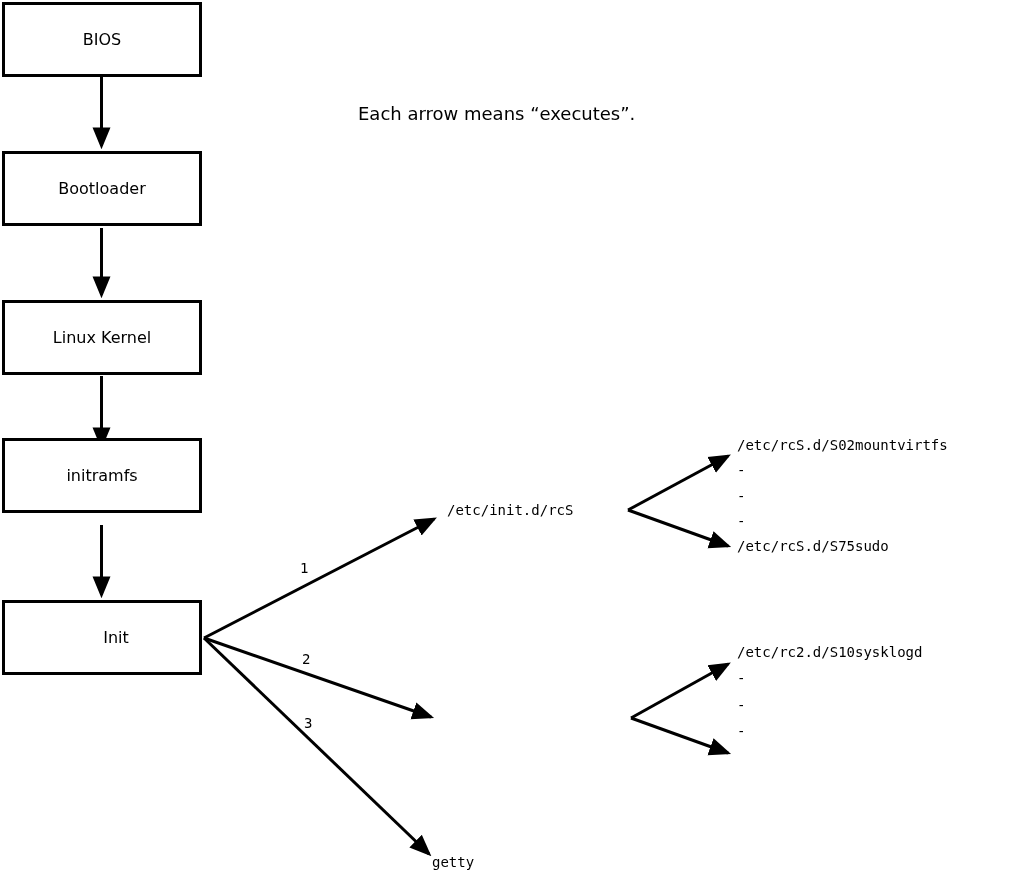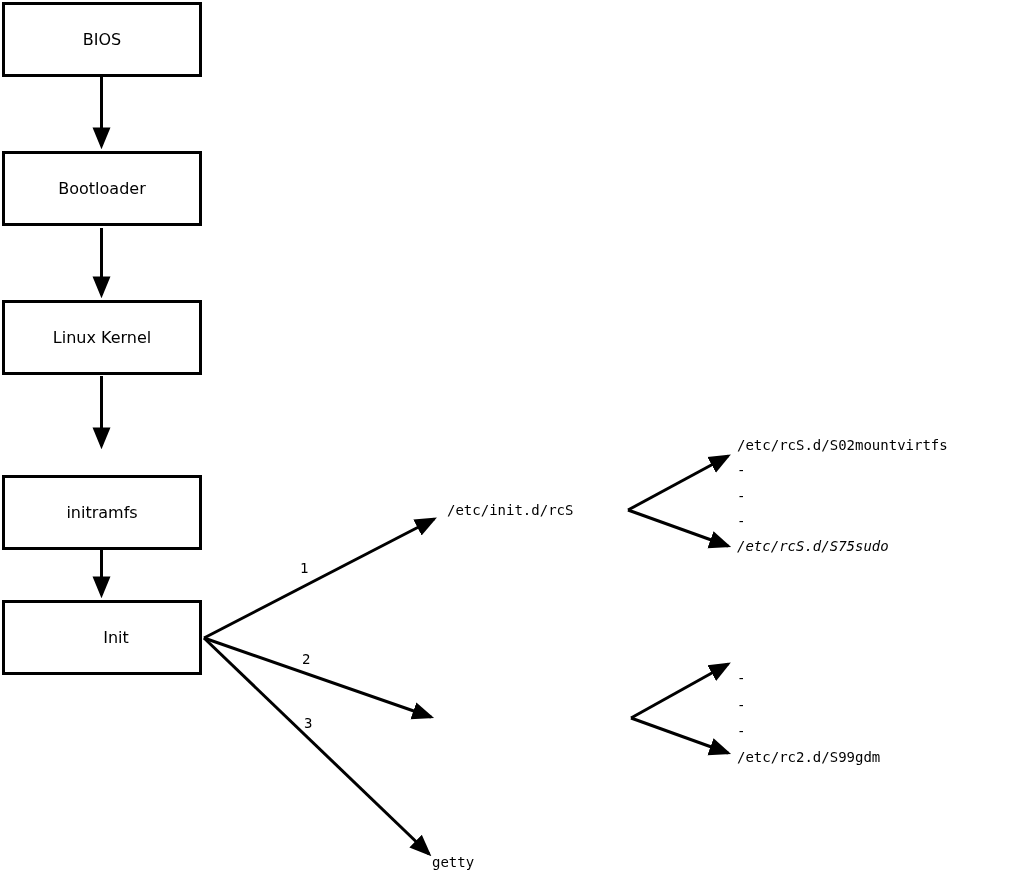--- a/index.html
+++ b/index.html
@@ -33,21 +33,21 @@
     box-sizing: border-box;
     display: flex;
     align-items: center;
     justify-content: center;
     font-size: 16px;
     font-family: "DejaVu Sans", sans-serif;
   }
   .box-bios       { top: 2px; }
   .box-bootloader { top: 151px; }
   .box-kernel     { top: 300px; }
-  .box-initramfs  { top: 475px; }
+  .box-initramfs  { top: 438px; }
   .box-init       { top: 600px; padding-left: 28px; }
 
   .caption {
     position: absolute;
     left: 358px;
     top: 103px;
     font-size: 18px;
     font-family: "DejaVu Sans", sans-serif;
     white-space: pre;
   }
@@ -63,21 +63,21 @@
   .lbl-getty { left: 432px; top: 851px; }
 
   .num1 { left: 300px; top: 557px; }
   .num2 { left: 302px; top: 648px; }
   .num3 { left: 304px; top: 712px; }
 
   .s1-0 { left: 737px; top: 434px; }
   .s1-1 { left: 737px; top: 459px; }
   .s1-2 { left: 737px; top: 485px; }
   .s1-3 { left: 737px; top: 510px; }
-  .s1-4 { left: 737px; top: 535px; font-style: italic; }
+  .s1-4 { left: 737px; top: 535px; }
 
   .s2-0 { left: 737px; top: 641px; }
   .s2-1 { left: 737px; top: 667px; }
   .s2-2 { left: 737px; top: 694px; }
   .s2-3 { left: 737px; top: 720px; }
   .s2-4 { left: 737px; top: 746px; }
 
   line { stroke: #000000; stroke-width: 3; }
 </style>
 </head>
@@ -117,32 +117,33 @@
   <div class="box box-kernel">
     <span>Linux Kernel</span>
   </div>
   <div class="box box-initramfs">
     <span>initramfs</span>
   </div>
   <div class="box box-init">
     <span>Init</span>
   </div>
 
+  <div class="caption">Each arrow means “executes”.</div>
 
   <div class="mono num1">1</div>
   <div class="mono num2">2</div>
   <div class="mono num3">3</div>
 
   <div class="mono lbl-rcs">/etc/init.d/rcS</div>
   <div class="mono lbl-getty">getty</div>
 
   <div class="mono s1-0">/etc/rcS.d/S02mountvirtfs</div>
   <div class="mono s1-1">-</div>
   <div class="mono s1-2">-</div>
   <div class="mono s1-3">-</div>
   <div class="mono s1-4">/etc/rcS.d/S75sudo</div>
 
+  <div class="mono s2-0">/etc/rc2.d/S10sysklogd</div>
   <div class="mono s2-1">-</div>
   <div class="mono s2-2">-</div>
   <div class="mono s2-3">-</div>
-  <div class="mono s2-4">/etc/rc2.d/S99gdm</div>
 
 </div>
 
 </body></html>

